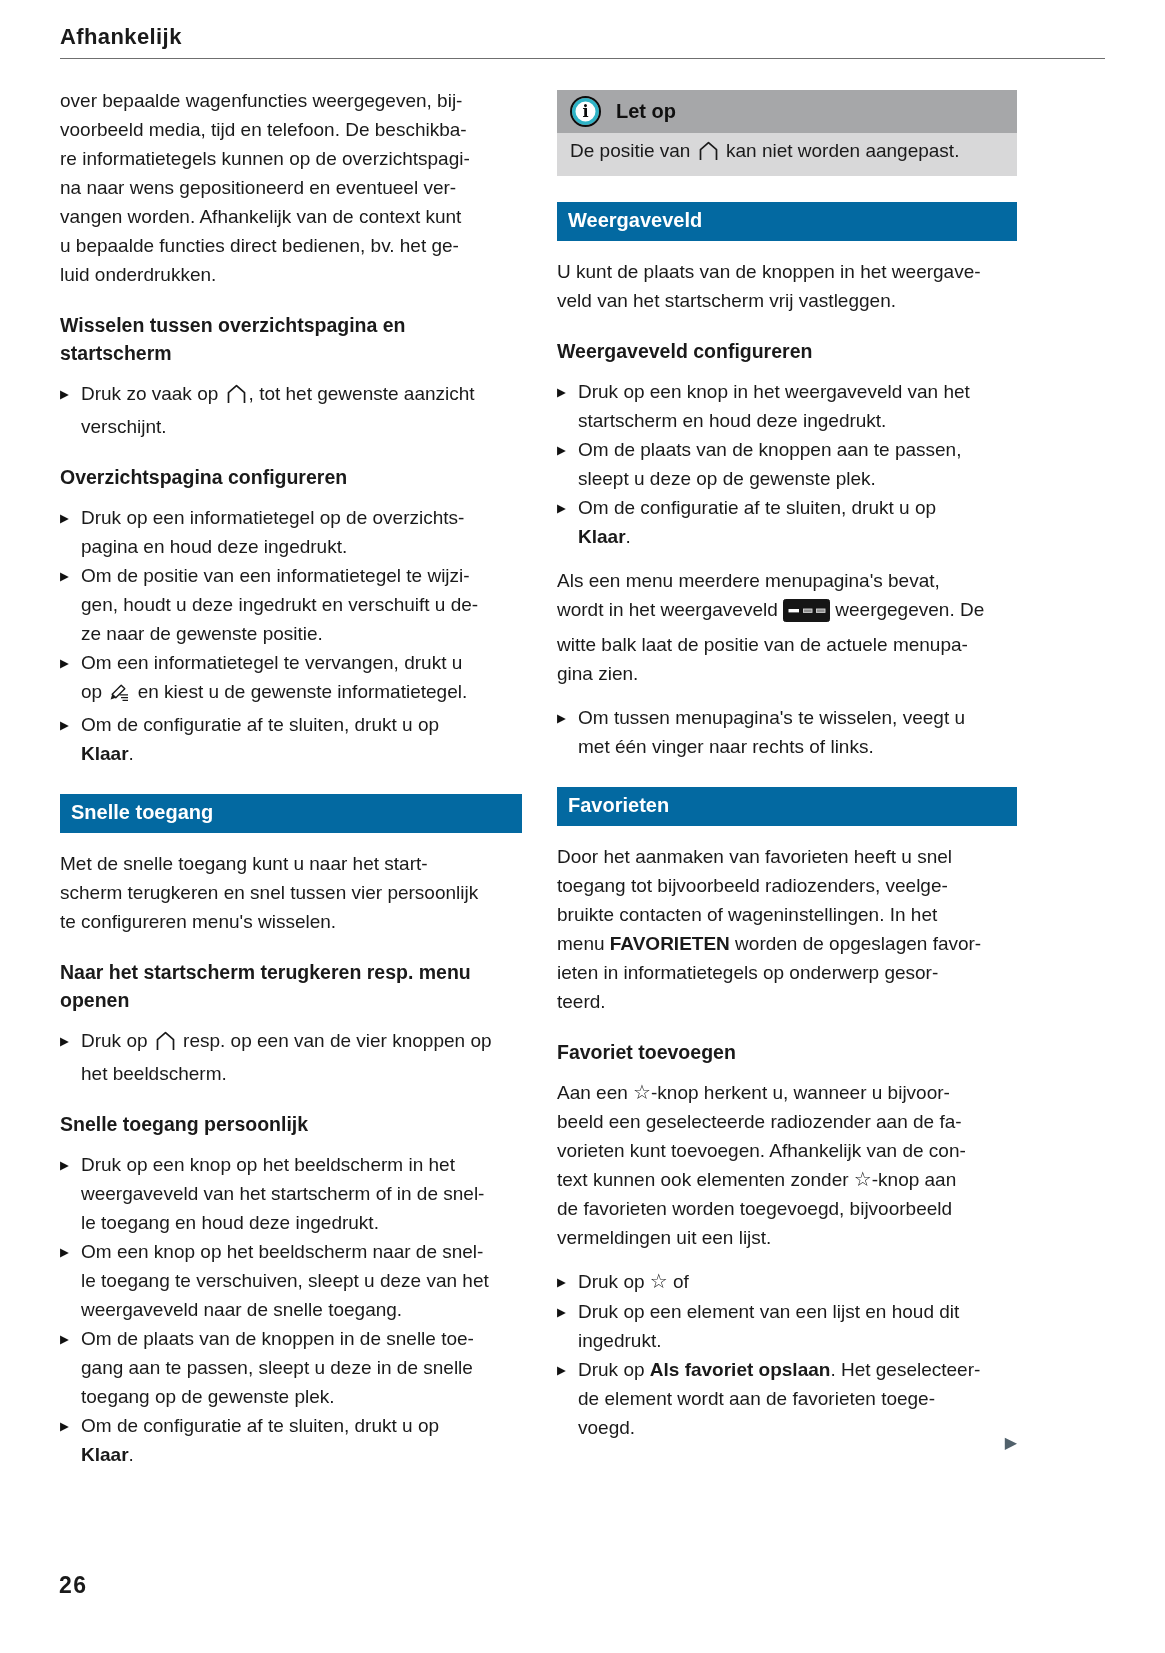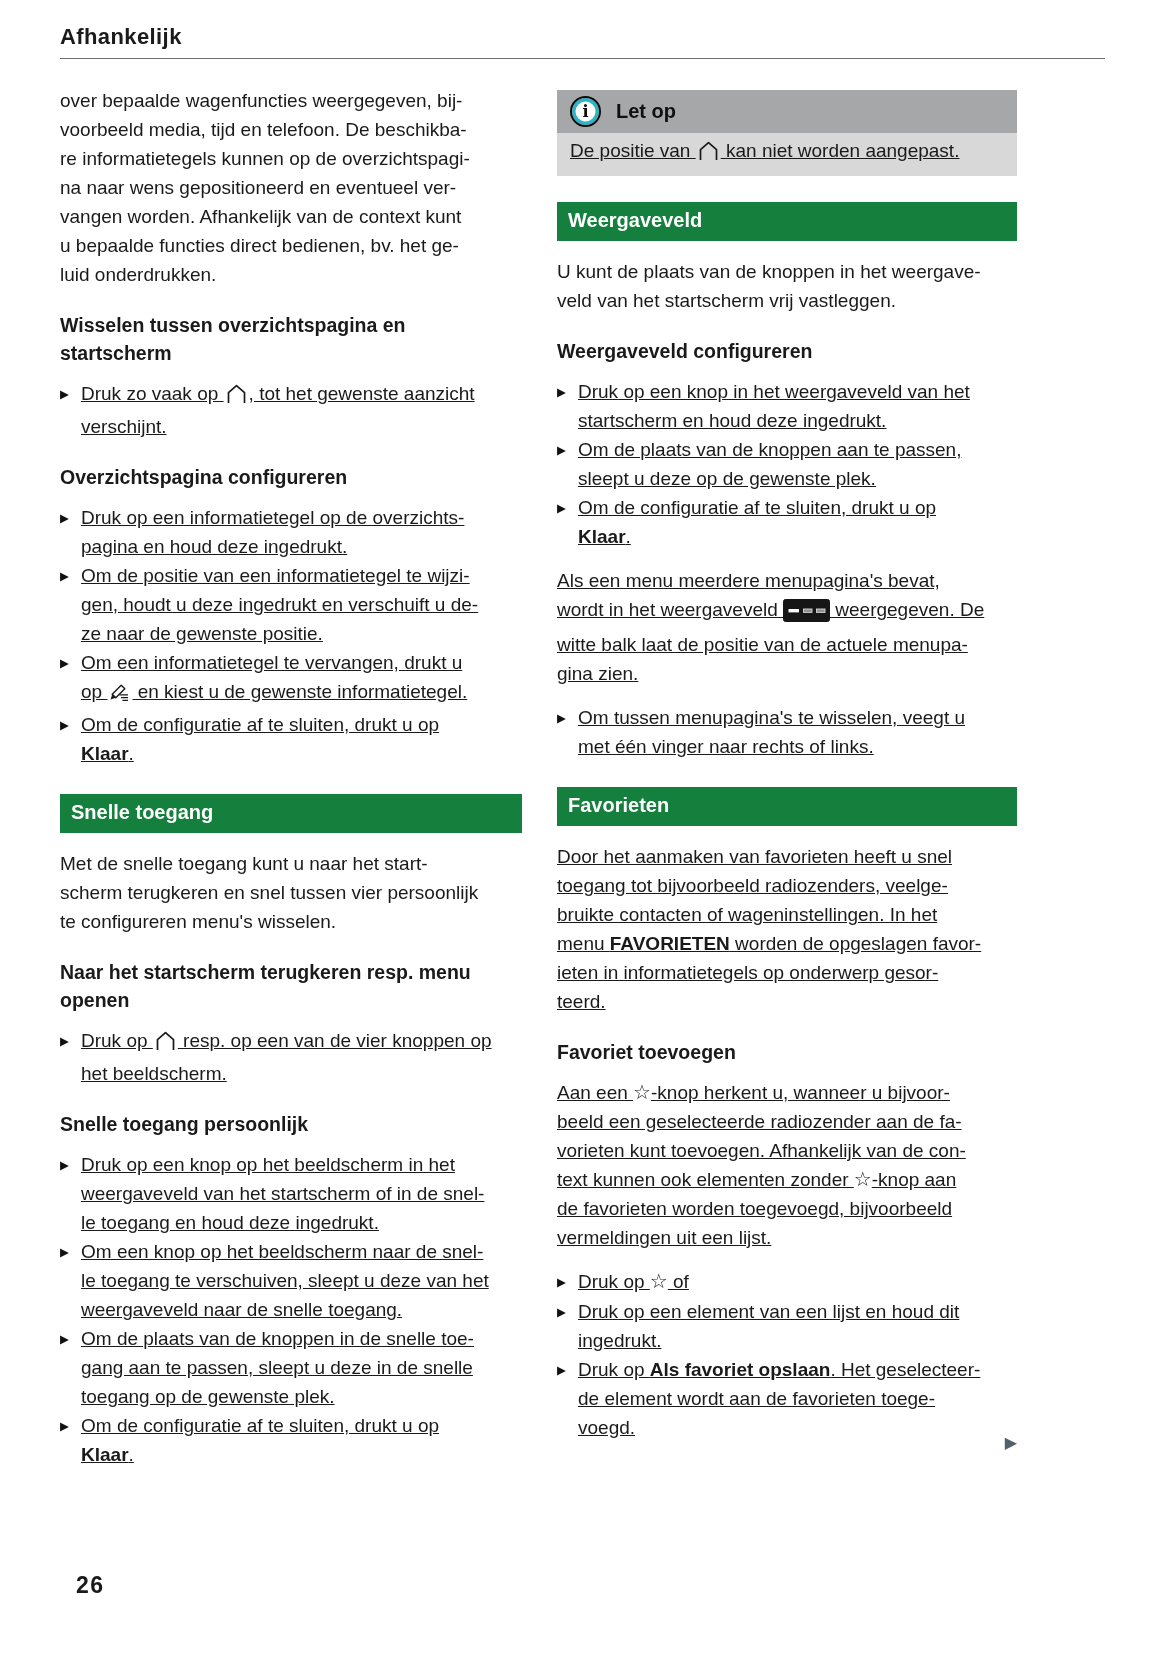--- a/index.html
+++ b/index.html
@@ -18,30 +18,30 @@
   }
   .col{position:absolute;font-size:19px;line-height:29px;}
   .col-left{left:60px;top:86px;width:462px;}
   .col-right{left:557px;top:88px;width:460px;}
   p.body{white-space:pre-line;margin:0 0 15px 0;}
   h3{
     white-space:pre-line;font-size:19.5px;line-height:28px;
     margin:22px 0 12px 0;font-weight:bold;
   }
   .redbar{
-    background:#15803d;color:#ffffff;font-weight:bold;font-size:20px;
+    background:#0369a1;color:#ffffff;font-weight:bold;font-size:20px;
     padding:4px 11px 6px 11px;margin:26px 0 16px 0;
   }
   .bullets{margin:0 0 15px 0;}
   .bullet{display:flex;}
   .bullet .marker{
     flex:0 0 21px;font-size:11.5px;line-height:29px;padding-top:1px;color:#111;
   }
   .bullet .btext{flex:1;}
-  .seg{white-space:pre-line;text-decoration:underline;}
+  .seg{white-space:pre-line;}
   .bold{font-weight:bold;}
   .note{margin:2px 0 0 0;}
   .note-head{
     background:#a6a7a9;display:flex;align-items:center;gap:15px;
     padding:6px 13px;font-size:20px;font-weight:bold;color:#101010;
   }
   .note-body{
     background:#d8d8d9;padding:3px 13px 7px 13px;font-size:19px;line-height:29px;
   }
   .info-icon{
@@ -52,21 +52,21 @@
     font-size:16px;color:#0c0c0c;flex:0 0 auto;
   }
   .icon-svg{display:inline-block;vertical-align:-4px;}
   .icon-svg.pgind{vertical-align:-6px;}
   .star{font-family:"DejaVu Sans",sans-serif;font-size:20px;}
   .next-arrow{
     text-align:right;margin-top:-29px;padding-right:0px;
     color:#51616b;font-size:16px;line-height:29px;
   }
   .pagenum{
-    position:absolute;left:76px;top:1572px;font-size:23px;font-weight:bold;
+    position:absolute;left:59px;top:1572px;font-size:23px;font-weight:bold;
     letter-spacing:1.5px;
   }
 </style>
 </head>
 <body>
 
 <div class="page-title">Afhankelijk</div>
 <div class="title-rule"></div>
 
 <div class="col col-left">

